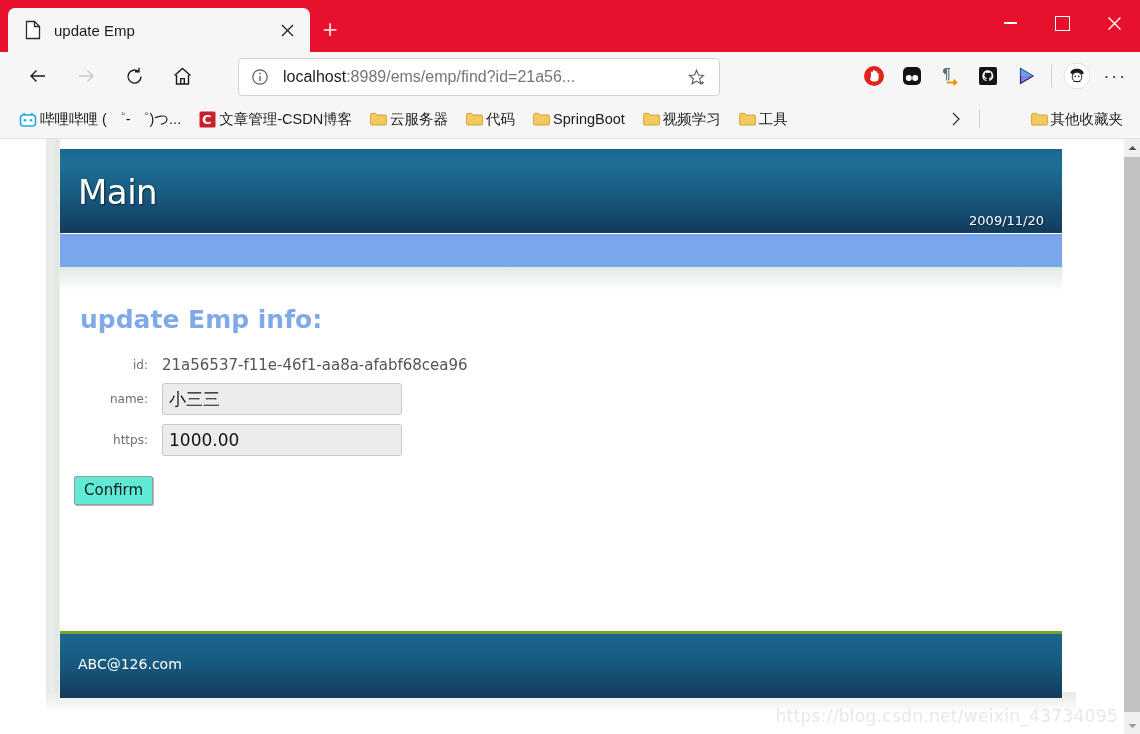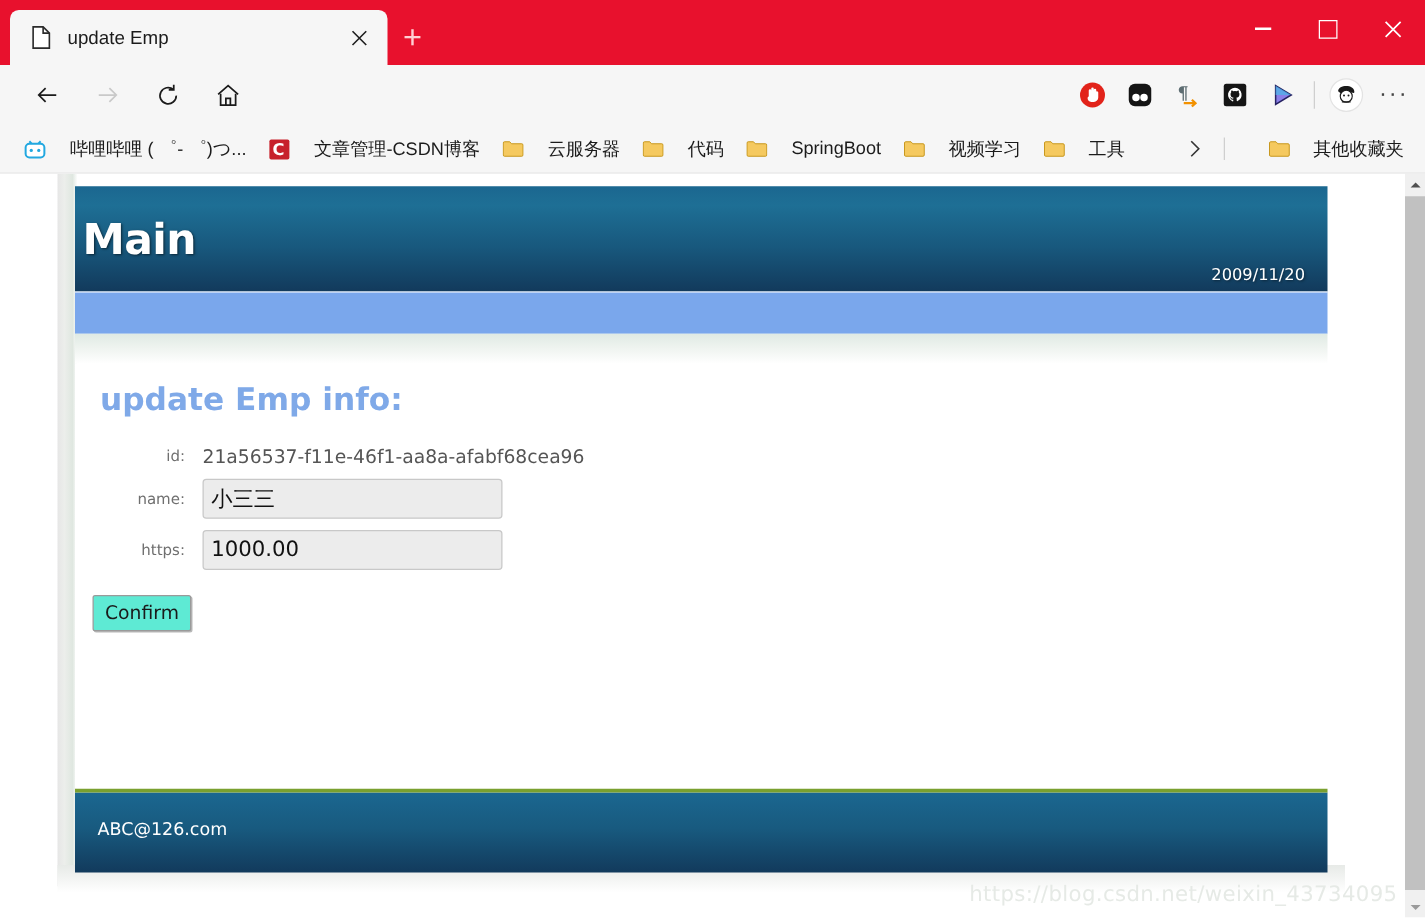--- a/index.html
+++ b/index.html
@@ -178,21 +178,21 @@
     align-items: center;
     height: 26px;
     padding: 0 7px;
     margin-left: 4px;
     border-radius: 3px;
     flex: 0 0 auto;
     white-space: nowrap;
   }
   .bm:first-child { margin-left: 12px; }
   .bm-label {
-    margin-left: 19px;
+    margin-left: 3px;
     font-size: 14.5px;
     color: #1b1b1b;
   }
   .bm-ico { flex: 0 0 auto; display: flex; }
   .folder-ico { width: 17px; height: 14px; }
   .bm-overflow {
     position: absolute;
     right: 172px; top: 7px;
     width: 24px; height: 24px;
     display: flex; align-items: center; justify-content: center;
@@ -244,24 +244,24 @@
     left: 60px; top: 10px;
     width: 1002px;
   }
   .site-header {
     position: relative;
     height: 84px;
     background: linear-gradient(to bottom, #1b6790 0%, #1e6f95 18%, #18587d 58%, #123a5c 100%);
   }
   .site-title {
     position: absolute;
-    left: 6px; top: 23px;
+    left: 18px; top: 23px;
     color: #ffffff;
     font-size: 34px;
-    font-weight: bold;
+    font-weight: normal;
     font-family: "DejaVu Sans", sans-serif;
     letter-spacing: -0.5px;
     text-shadow: 1px 1px 2px rgba(0,0,0,0.55);
   }
   .site-date {
     position: absolute;
     right: 18px; top: 64px;
     color: #ffffff;
     font-size: 13px;
     font-family: "DejaVu Sans", sans-serif;
@@ -431,20 +431,36 @@
     </div>
     <div class="navbtn">
       <svg width="21" height="21" viewBox="0 0 21 21">
         <path d="M2.5 9.5 L10.5 2.5 L18.5 9.5" fill="none" stroke="#1b1b1b" stroke-width="1.4"></path>
         <path d="M4.5 9 V18 H16.5 V9" fill="none" stroke="#1b1b1b" stroke-width="1.4"></path>
         <path d="M8.7 18 V12.6 H12.3 V18" fill="none" stroke="#1b1b1b" stroke-width="1.4"></path>
       </svg>
     </div>
   </div>
 
+  <div class="omnibox">
+    <span class="omni-info">
+      <svg width="18" height="18" viewBox="0 0 18 18">
+        <circle cx="9" cy="9" r="7.2" fill="none" stroke="#5a5a5a" stroke-width="1.2"></circle>
+        <path d="M9 8 V13" stroke="#5a5a5a" stroke-width="1.3"></path>
+        <circle cx="9" cy="5.4" r="0.85" fill="#5a5a5a"></circle>
+      </svg>
+    </span>
+    <span class="omni-url"><b>localhost</b><span>:8989/ems/emp/find?id=21a56...</span></span>
+    <span class="omni-star">
+      <svg width="19" height="19" viewBox="0 0 19 19">
+        <path d="M9.5 2.2 L11.5 7 L16.6 7.4 L12.7 10.8 L13.9 15.8 L9.5 13.1 L5.1 15.8 L6.3 10.8 L2.4 7.4 L7.5 7 Z" fill="none" stroke="#5a5a5a" stroke-width="1.1"></path>
+        <path d="M15.4 13.2 V16.4 M13.8 14.8 H17" stroke="#5a5a5a" stroke-width="1"></path>
+      </svg>
+    </span>
+  </div>
 
   <div class="ext-tray">
     <span class="ext">
       <svg width="22" height="22" viewBox="0 0 22 22">
         <circle cx="11" cy="11" r="10" fill="#e2231a"></circle>
         <path d="M8 12 V7.4 a1 1 0 0 1 2 0 V6 a1 1 0 0 1 2 0 v1 a1 1 0 0 1 2 0 v1.2 a1 1 0 0 1 1.6 .9 V13 a3.5 3.5 0 0 1 -3.5 3.5 h-2 A3.5 3.5 0 0 1 7 13.2 Z" fill="#ffffff"></path>
       </svg>
     </span>
     <span class="ext">
       <svg width="22" height="22" viewBox="0 0 22 22">

